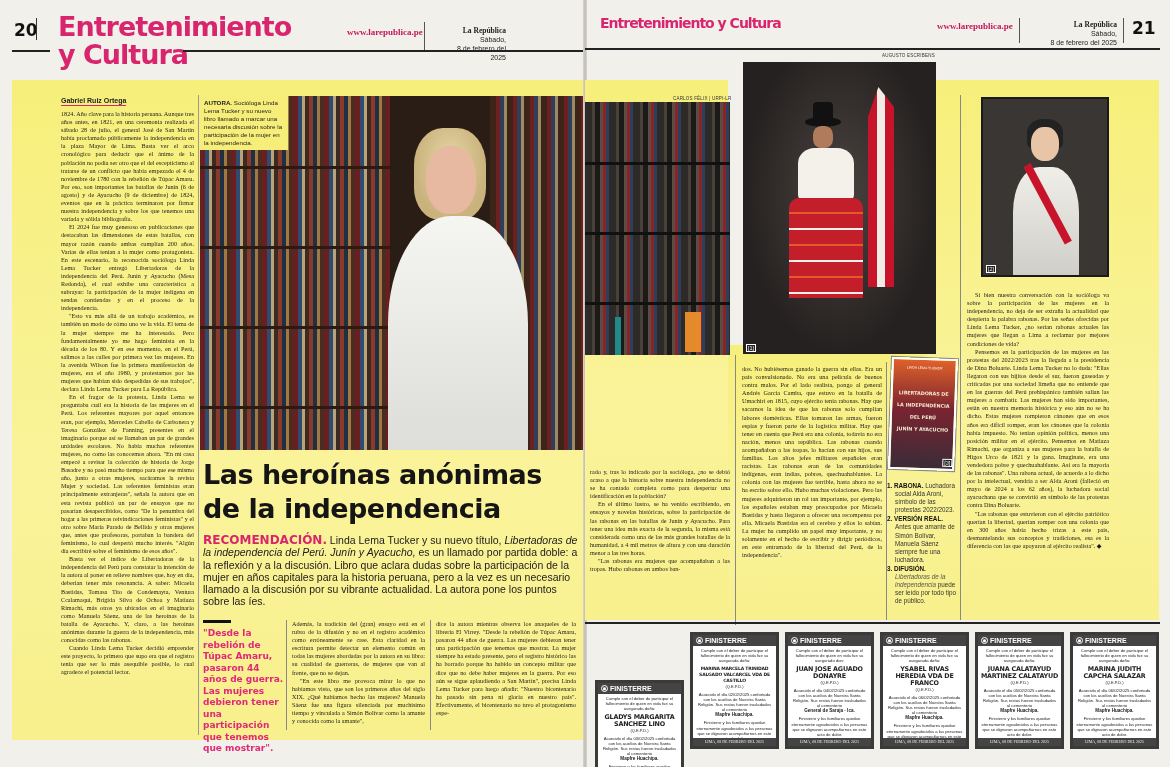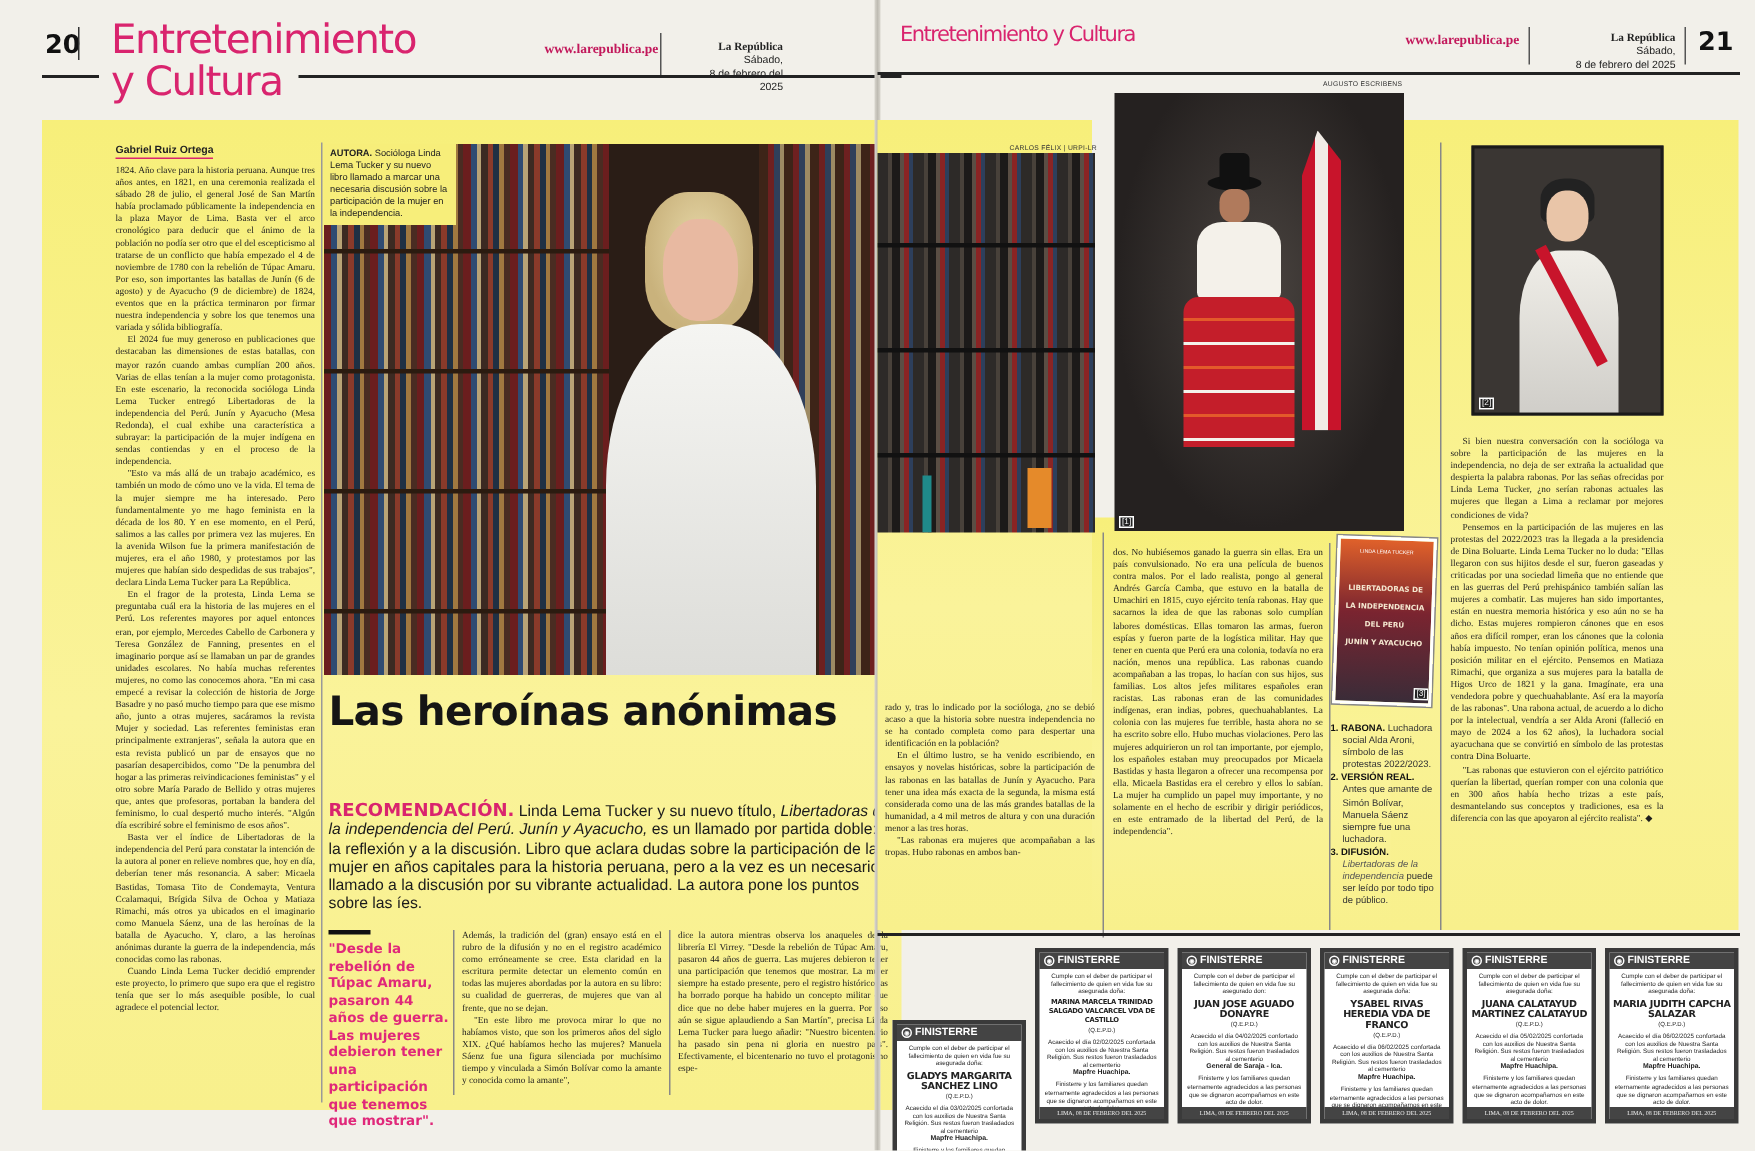--- a/index.html
+++ b/index.html
@@ -1,22 +1,22 @@
 <!DOCTYPE html>
 <html><head>
 <meta charset="utf-8">
 <style>
 *{box-sizing:border-box;margin:0;padding:0}
 body{width:1170px;height:767px;background:#f2f0ea;font-family:"Liberation Serif",serif;position:relative;overflow:hidden;color:#1a1a1a}
 .page{position:absolute;top:0;height:767px}
-.pl{left:16px;width:683px}
+.pl{left:0;width:683px}
 .pr{left:585px;width:649px}
 .gutter{position:absolute;left:583px;top:0;width:4px;height:767px;background:linear-gradient(90deg,#d9d6ce,#bfbcb3,#d9d6ce)}
 .pnum{position:absolute;font-family:"DejaVu Sans",sans-serif;font-weight:bold;font-size:17px;color:#111}
-.sect{position:absolute;font-family:"DejaVu Sans",sans-serif;font-weight:normal;color:#d9246e;letter-spacing:-1px}
+.sect{position:absolute;font-family:"DejaVu Sans",sans-serif;font-weight:bold;color:#d9246e;letter-spacing:-1px}
 .url{position:absolute;font-family:"Liberation Serif",serif;font-weight:bold;font-size:9px;color:#c2185b}
 .masthead{position:absolute;text-align:right;font-family:"Liberation Sans",sans-serif;font-size:7px;line-height:9px;color:#222}
 .masthead b{font-family:"Liberation Serif",serif;font-size:7.5px}
 .rule{position:absolute;height:2px;background:#222}
 .vsep{position:absolute;width:1px;background:#555}
 .yellow{position:absolute;background:linear-gradient(180deg,#f7ef7a,#faf39a 60%,#f8f08c)}
 .col{position:absolute;font-size:6.2px;line-height:8.1px;text-align:justify;color:#1d1d1d}
 .col p{text-indent:8px}
 .col p.first{text-indent:0}
 .byline{position:absolute;font-family:"Liberation Sans",sans-serif;font-weight:bold;font-size:7px;color:#222;border-bottom:1.5px solid #d9246e;padding-bottom:1px}
@@ -91,20 +91,21 @@
     <div style="position:absolute;left:226px;top:50px;width:50px;height:68px;border-radius:45%;background:#e8b9a1"></div>
     <div style="position:absolute;left:188px;top:120px;width:140px;height:240px;border-radius:45% 45% 0 0;background:linear-gradient(180deg,#f5f5f2,#dcdcd8)"></div>
     <div class="caption-box" style="left:0;top:0;width:88px">
       <b>AUTORA.</b>
       <span>Socióloga Linda Lema Tucker y su nuevo libro llamado a marcar una necesaria discusión sobre la participación de la mujer en la independencia.</span>
     </div>
   </div>
 
   <div class="headline" style="left:203px;top:458px;width:380px">
     <div>Las heroínas anónimas</div>
+    <div>de la independencia</div>
   </div>
 
   <div class="deck" style="left:203px;top:534px;width:378px">
     <span class="kick">RECOMENDACIÓN.</span><span> Linda Lema Tucker y su nuevo título, </span><i>Libertadoras de la independencia del Perú. Junín y Ayacucho,</i><span> es un llamado por partida doble: a la reflexión y a la discusión. Libro que aclara dudas sobre la participación de la mujer en años capitales para la historia peruana, pero a la vez es un necesario llamado a la discusión por su vibrante actualidad. La autora pone los puntos sobre las íes.</span>
   </div>
 
   <div class="pullbar" style="left:203px;top:620px"></div>
   <div class="pull" style="left:203px;top:628px;width:82px">"Desde la rebelión de Túpac Amaru, pasaron 44 años de guerra. Las mujeres debieron tener una participación que tenemos que mostrar".</div>
   <div class="vsep" style="left:286px;top:620px;height:110px;background:#888"></div>
 
@@ -267,21 +268,21 @@
         <div class="op">Mapfre Huachipa.</div>
         <div class="ob">Finisterre y los familiares quedan eternamente agradecidos a las personas que se dignaron acompañarnos en este acto de dolor.</div>
         <div class="of">LIMA, 08 DE FEBRERO DEL 2025</div>
       </div>
       <div class="obit" style="left: 485px;">
         <div class="oh">
           <span class="ologo">◉</span>
           <span>FINISTERRE</span>
         </div>
         <div class="ot">Cumple con el deber de participar el fallecimiento de quien en vida fue su asegurada doña:</div>
-        <div class="on">MARIA JUDITH CAPCHA SALAZAR</div>
+        <div class="on">MARINA JUDITH CAPCHA SALAZAR</div>
         <div class="orip">(Q.E.P.D.)</div>
         <div class="ob">Acaecido el día 06/02/2025 confortada con los auxilios de Nuestra Santa Religión. Sus restos fueron trasladados al cementerio</div>
         <div class="op">Mapfre Huachipa.</div>
         <div class="ob">Finisterre y los familiares quedan eternamente agradecidos a las personas que se dignaron acompañarnos en este acto de dolor.</div>
         <div class="of">LIMA, 08 DE FEBRERO DEL 2025</div>
       </div>
     </div>
 </div>
 
 </body></html>

